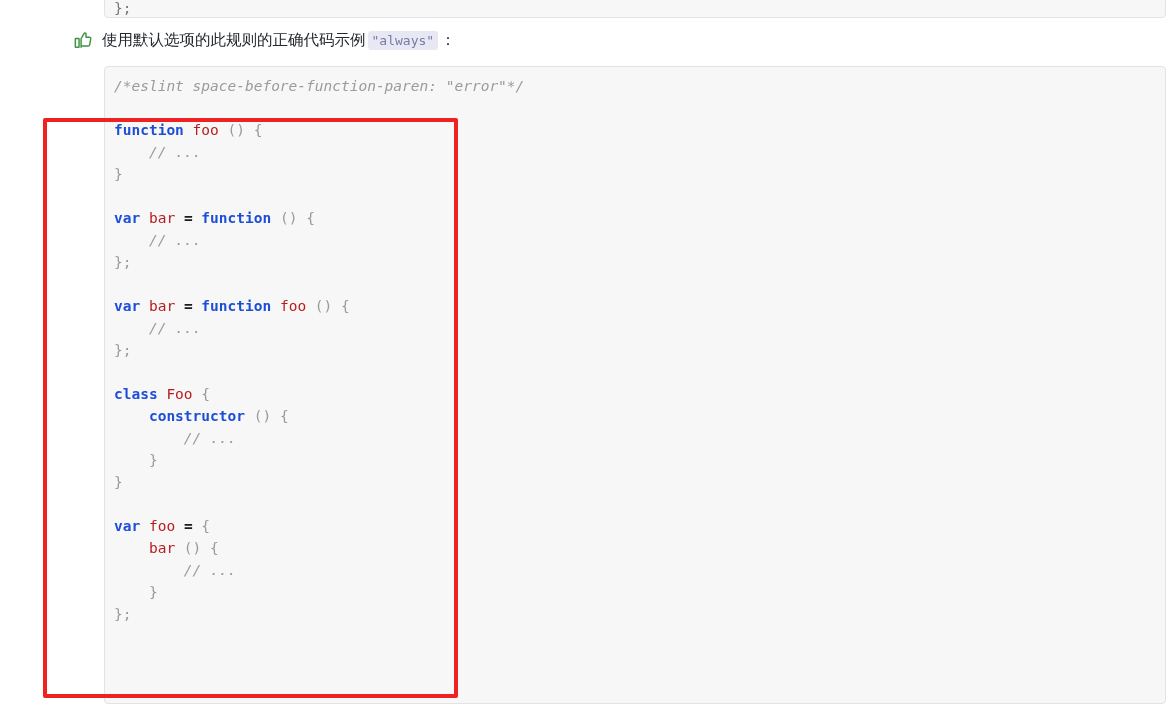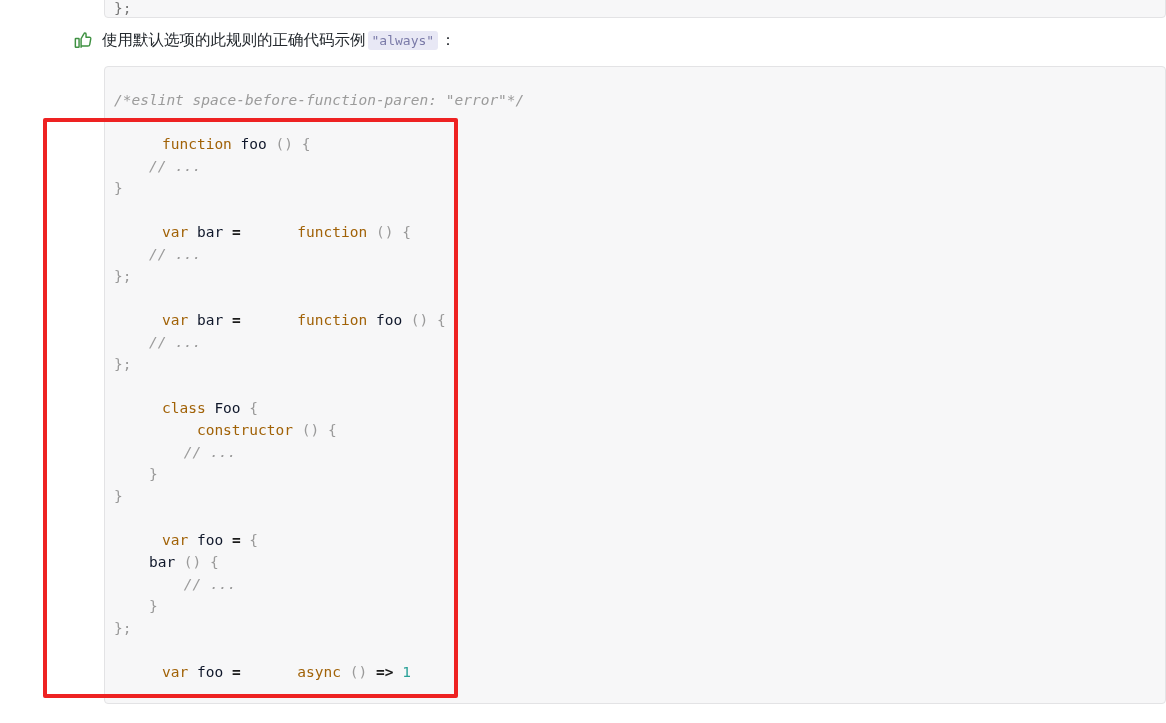--- a/index.html
+++ b/index.html
@@ -87,33 +87,33 @@
     height: 638px;
     background: #f7f7f8;
     border: 1px solid #e3e3e5;
     border-radius: 4px;
     box-sizing: border-box;
     overflow: hidden;
   }
   .code-inner {
     position: absolute;
     left: 9px;
-    top: 22px;
+    top: 8px;
     right: 0;
   }
   .line {
     font-family: "DejaVu Sans Mono", "Liberation Mono", monospace;
     font-size: 14.5px;
     line-height: 22px;
     height: 22px;
     white-space: pre;
     color: #4d4d4d;
   }
-  .k  { color: #a16207; font-weight: normal; margin-left: 48px; }       
-  .id { color: #0f172a; }                           
+  .k  { color: #1d4ed8; font-weight: bold; }       
+  .id { color: #b91c1c; }                           
   .p  { color: #9a9a9a; }                           
   .cm { color: #9b9b9b; font-style: italic; }       
   .num{ color: #2aa198; }                           
   .op { color: #1b1b1b; font-weight: bold; }        
 
   
   .annot-rect {
     position: absolute;
     left: 43px;
     top: 118px;
@@ -175,21 +175,20 @@
         <div class="line"><span class="p">        </span><span class="cm">// ...</span></div>
         <div class="line"><span class="p">    }</span></div>
         <div class="line"><span class="p">}</span></div>
         <div class="line"><span class="p"></span>&nbsp;</div>
         <div class="line"><span class="k">var</span><span class="p"> </span><span class="id">foo</span><span class="p"> </span><span class="op">=</span><span class="p"> </span><span class="p">{</span></div>
         <div class="line"><span class="p">    </span><span class="id">bar</span><span class="p"> </span><span class="p">()</span><span class="p"> </span><span class="p">{</span></div>
         <div class="line"><span class="p">        </span><span class="cm">// ...</span></div>
         <div class="line"><span class="p">    }</span></div>
         <div class="line"><span class="p">};</span></div>
         <div class="line"><span class="p"></span>&nbsp;</div>
-        <div class="line"><span class="k">var</span><span class="p"> </span><span class="id">foo</span><span class="p"> </span><span class="op">=</span><span class="p"> </span><span class="k">async</span><span class="p"> </span><span class="p">()</span><span class="p"> </span><span class="op">=&gt;</span><span class="p"> </span><span class="num">1</span></div>
       </div>
   </div>
 
   <div class="annot-rect"></div>
 
   <div class="bottom-gutter"></div>
 
 </div>
 
 </body></html>

